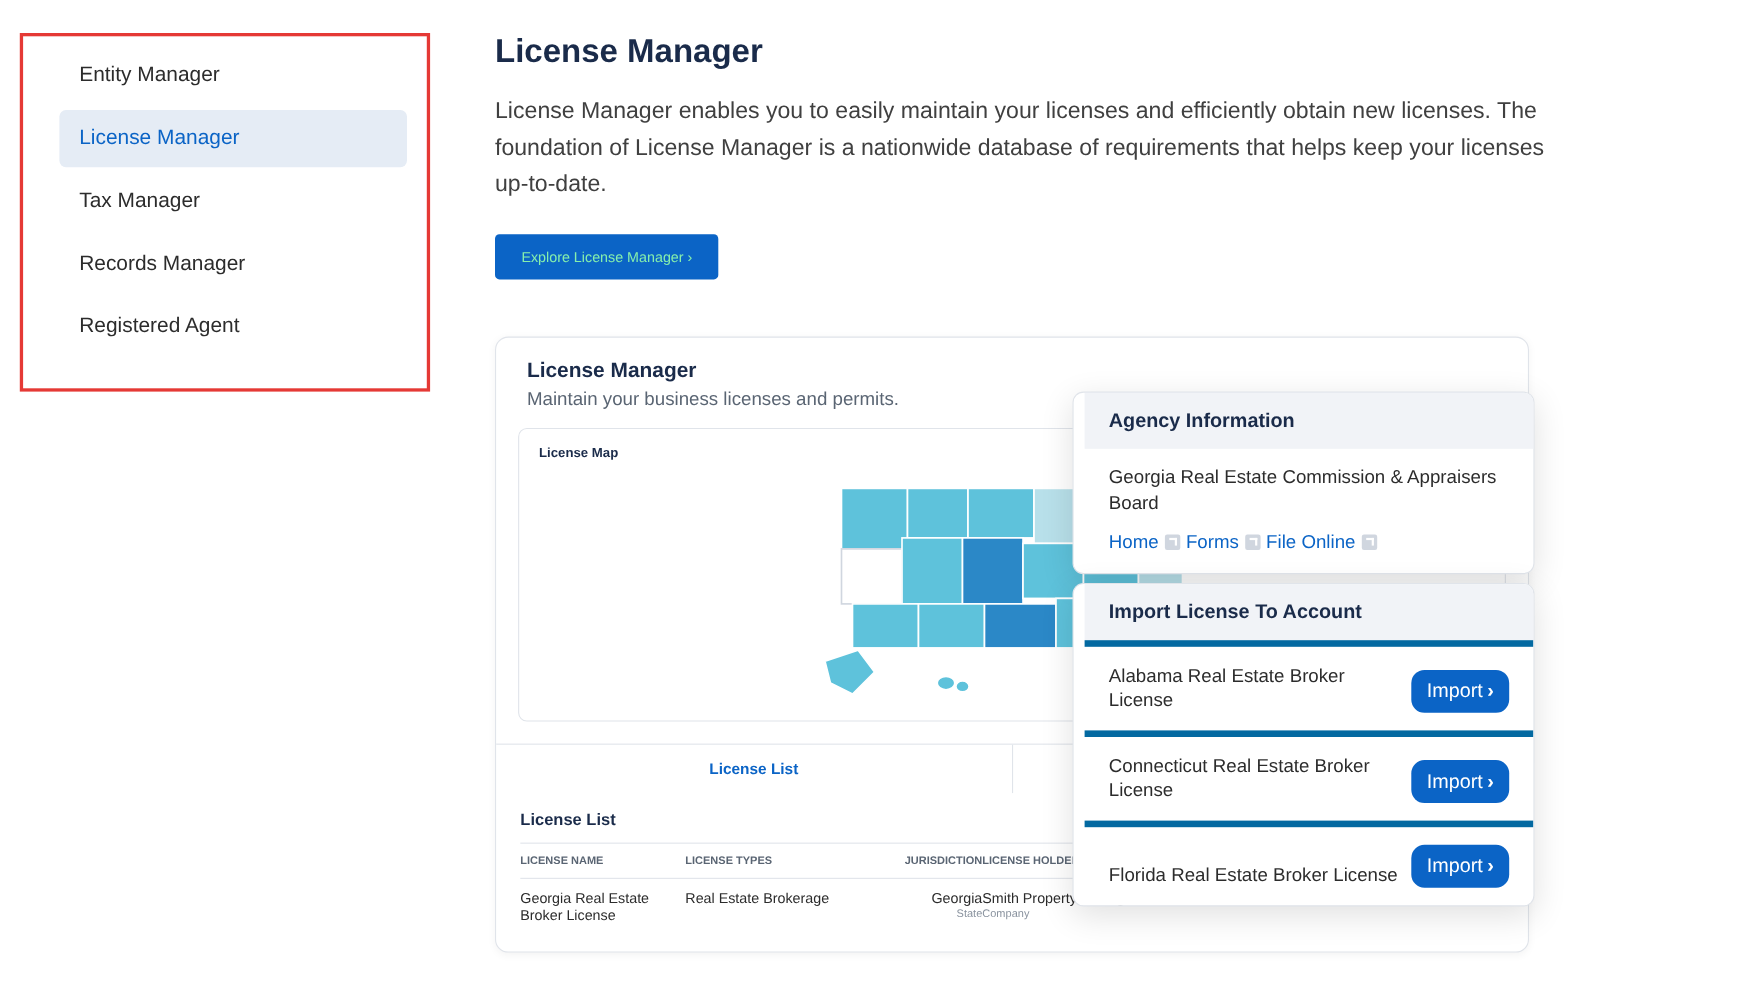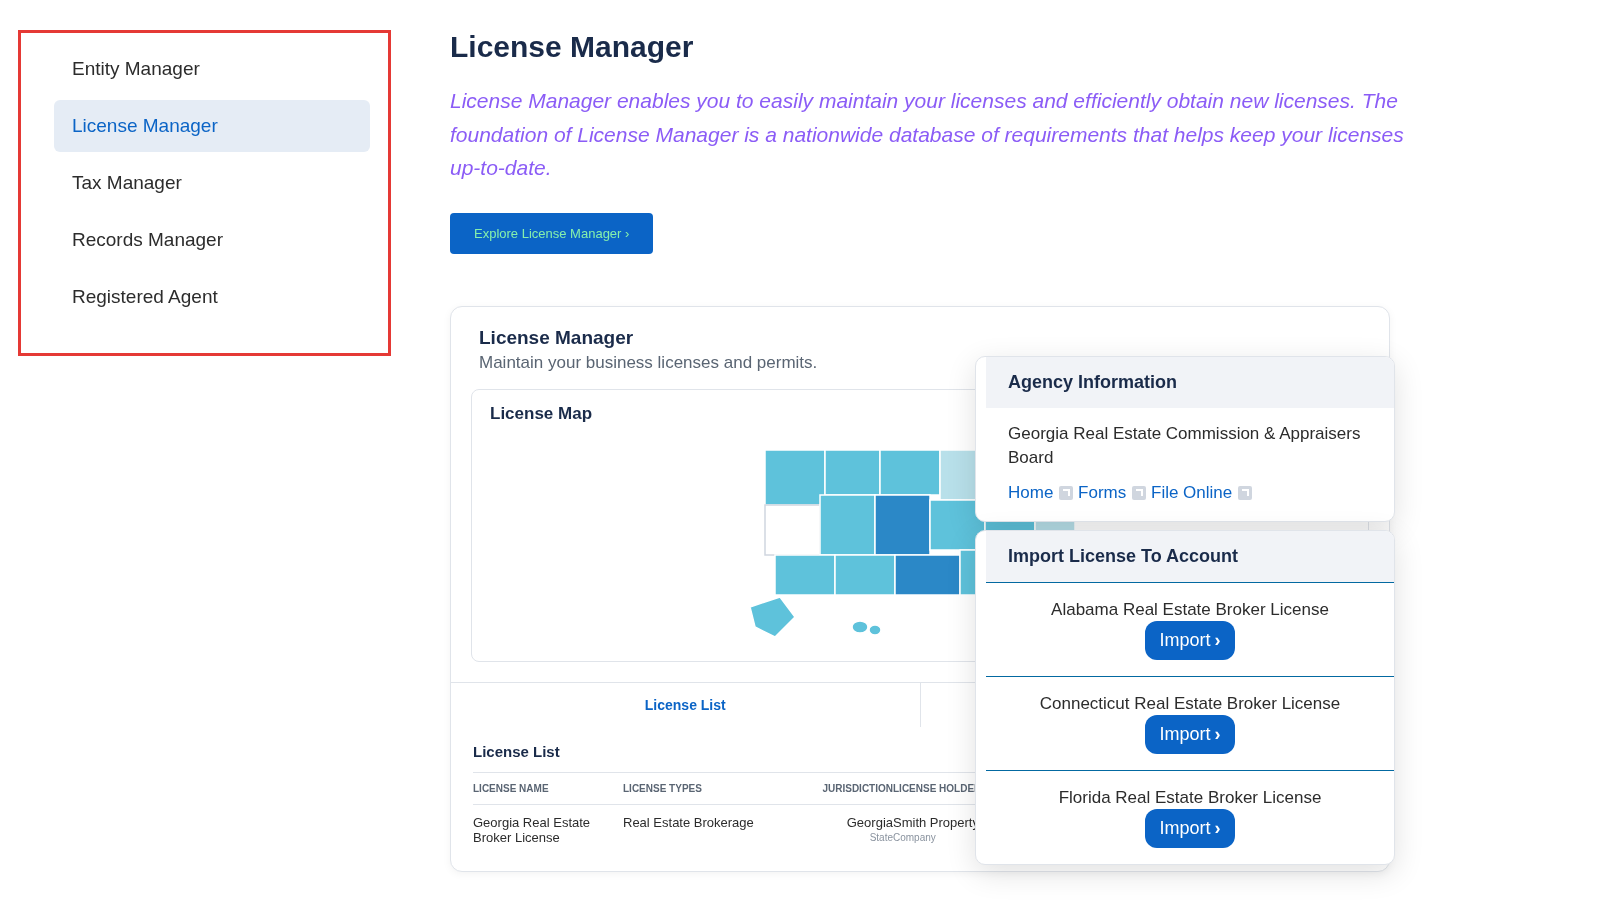--- a/index.html
+++ b/index.html
@@ -7,32 +7,32 @@
 
 .container { display: flex; padding: 30px 10px; }
 
 .sidebar-wrap { width: 420px; flex-shrink: 0; }
 .sidebar { border: 3px solid #e53935; padding: 10px 18px 25px 33px; width: 373px; margin-left: 8px; }
 .sidebar-item { padding: 15px 18px; font-size: 19px; color: #2c2c2c; border-radius: 6px; margin-bottom: 5px; cursor: pointer; }
 .sidebar-item.active { background: #e5ecf5; color: #0b64c6; }
 
 .main { flex: 1; padding: 0 20px; max-width: 1020px; }
 .page-title { color: #1a2b4a; font-size: 30px; font-weight: 700; margin-bottom: 20px; }
-.page-desc { font-size: 21px; line-height: 1.6; color: #8b5cf6; margin-bottom: 28px; font-style: italic; }
+.page-desc { font-size: 21px; line-height: 1.6; color: #404040; margin-bottom: 28px; }
 .explore-btn { display: inline-block; background: #0b64c6; color: #86efac; border: none; padding: 13px 24px; font-size: 13px; font-weight: 500; border-radius: 4px; cursor: pointer; }
 
 .preview-area { margin-top: 52px; position: relative; }
 
 .preview-card { border: 1px solid #e0e4ea; border-radius: 12px; padding: 0; background: #fff; box-shadow: 0 2px 8px rgba(0,0,0,0.05); width: 940px; overflow: hidden; }
 .preview-header { padding: 20px 28px 16px 28px; }
 .preview-title { color: #1a2b4a; font-size: 19px; font-weight: 700; margin-bottom: 4px; }
 .preview-sub { color: #5a6573; font-size: 17px; }
 
 .map-card { margin: 0 20px 20px 20px; border: 1px solid #e0e4ea; border-radius: 8px; padding: 14px 18px; }
-.map-title { color: #1a2b4a; font-weight: 700; font-size: 17px; margin-bottom: 8px; }
+.map-title { color: #1a2b4a; font-weight: 700; font-size: 12px; margin-bottom: 8px; }
 .map-svg { width: 360px; height: 215px; display: block; margin: 0 auto; }
 
 .tabs-row { display: flex; border-top: 1px solid #e0e4ea; }
 .tab-item { flex: 1; text-align: center; padding: 14px; font-size: 14px; font-weight: 600; border-right: 1px solid #e0e4ea; color: #5a6573; cursor: pointer; }
 .tab-item:last-child { border-right: none; }
 .tab-item.active { color: #0b64c6; }
 
 .list-section { padding: 16px 22px; }
 .list-title { color: #1a2b4a; font-weight: 700; font-size: 15px; margin-bottom: 12px; }
 .table-head { display: flex; border-top: 1px solid #e0e4ea; border-bottom: 1px solid #e0e4ea; padding: 10px 0; font-size: 10px; color: #5a6573; font-weight: 700; text-transform: uppercase; }
@@ -51,21 +51,21 @@
 .agency-body { padding: 14px 22px 18px 22px; }
 .agency-name { color: #2c2c2c; font-size: 17px; line-height: 1.4; margin-bottom: 14px; }
 .agency-links { font-size: 17px; }
 .agency-link { color: #0b64c6; cursor: pointer; display: inline-flex; align-items: center; gap: 6px; }
 .ext-icon { display:inline-block; width:14px; height:14px; background:#d0d6df; border-radius:2px; position:relative; }
 .ext-icon::after { content:""; position:absolute; top:3px; right:3px; width:5px; height:5px; border-top:2px solid #fff; border-right:2px solid #fff; }
 
 .import-card { top: 224px; }
 .import-head { background: #f1f3f7; padding: 15px 22px; }
 .import-title { color: #1a2b4a; font-weight: 700; font-size: 18px; }
-.import-row { display: flex; align-items: center; justify-content: space-between; padding: 16px 22px; border-top: 1px solid #0369a1; flex-direction: column; }
+.import-row { display: flex; align-items: flex-end; justify-content: space-between; padding: 16px 22px; border-top: 6px solid #0369a1; }
 .import-row:first-of-type { border-top: none; }
 .import-label { font-size: 17px; color: #2c2c2c; line-height: 1.3; }
 .import-btn { background: #0b64c6; color: #fff; border: none; padding: 9px 14px; border-radius: 12px; font-size: 18px; cursor: pointer; white-space: nowrap; }
 .chev { font-weight: 700; margin-left: 4px; }
 </style>
 </head>
 <body>
 
 <div class="container">
   <div class="sidebar-wrap">

